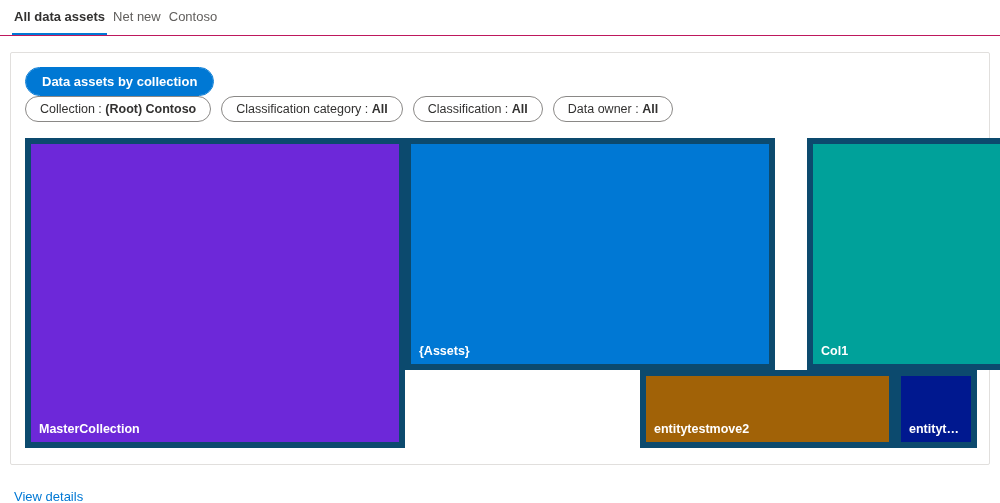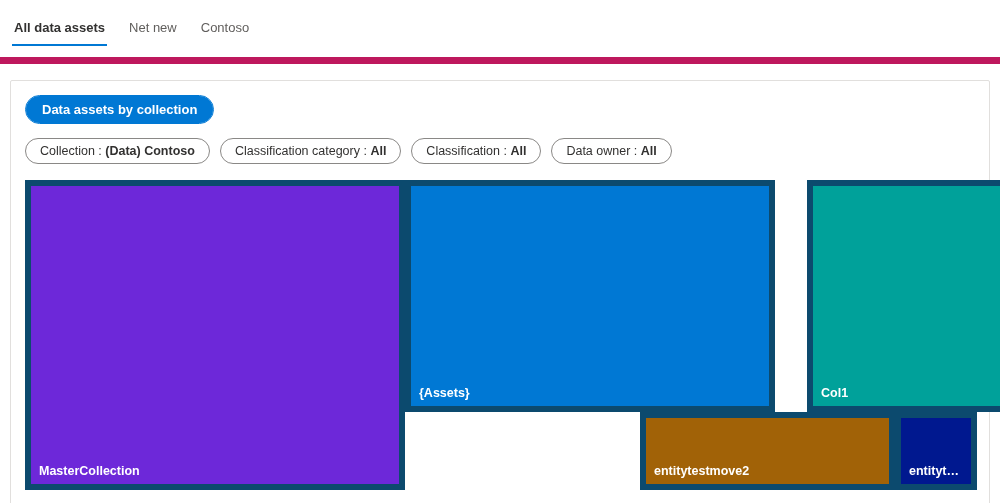--- a/index.html
+++ b/index.html
@@ -1,25 +1,25 @@
 <!DOCTYPE html>
 <html><head>
 <meta charset="utf-8">
 <style>
   * { box-sizing: border-box; margin: 0; padding: 0; }
   body { font-family: "Segoe UI", Arial, sans-serif; font-size: 13px; color: #323130; background: #fff; width: 1000px; }
   
-  .tabs { display: flex; border-bottom: 7px solid #be185d; padding: 12px 12px; gap: 20px; }
+  .tabs { display: flex; border-bottom: 1px solid #be185d; padding: 1px 12px; gap: 4px; }
   .tab { padding: 8px 2px 10px; cursor: pointer; color: #605e5c; position: relative; }
   .tab.active { color: #323130; font-weight: 600; }
   .tab.active::after { content: ""; position: absolute; left: 0; right: 0; bottom: -1px; height: 2px; background: #0078d4; }
   
   .card { margin: 16px 10px 10px; border: 1px solid #e1dfdd; border-radius: 2px; padding: 14px 14px 16px; }
   
-  .segmented { display: inline-flex; border: 1px solid #0078d4; border-radius: 20px; overflow: hidden; margin-bottom: 14px; }
+  .segmented { display: inline-flex; border: 1px solid #0078d4; border-radius: 20px; overflow: hidden; }
   .seg { padding: 6px 16px; font-size: 13px; cursor: pointer; font-weight: 600; }
   .seg.sel { background: #0078d4; color: #fff; }
   .seg.unsel { background: #fff; color: #0078d4; }
   
   .pills { display: flex; gap: 10px; margin-bottom: 16px; flex-wrap: wrap; }
   .pill { border: 1px solid #8a8886; border-radius: 20px; padding: 5px 14px; font-size: 12.5px; cursor: pointer; color: #323130; }
   .pill .val { font-weight: 600; }
   
   .treemap { position: relative; width: 952px; height: 310px; }
   .tile { position: absolute; border: 6px solid #0c4a6e; }
@@ -36,21 +36,21 @@
     <div class="tab active">All data assets</div>
     <div class="tab">Net new</div>
     <div class="tab">Contoso</div>
   </div>
 
 <div class="card">
   <div class="segmented" id="segmented">
       <div class="seg sel">Data assets by collection</div>
     </div>
   <div class="pills" id="pills">
-      <div class="pill"><span>Collection : </span><span class="val">(Data) Contoso</span></div>
+      <div class="pill"><span>Collection : </span><span class="val">(Root) Contoso</span></div>
       <div class="pill"><span>Classification category : </span><span class="val">All</span></div>
       <div class="pill"><span>Classification : </span><span class="val">All</span></div>
       <div class="pill"><span>Data owner : </span><span class="val">All</span></div>
     </div>
   <div class="treemap" id="treemap">
       <div class="tile" style="left: 0px; top: 0px; width: 380px; height: 310px; background: #6d28d9;">
         <div class="tile-label">MasterCollection</div>
       </div>
       <div class="tile" style="left: 380px; top: 0px; width: 370px; height: 232px; background: rgb(0, 120, 212);">
         <div class="tile-label">{Assets}</div>

